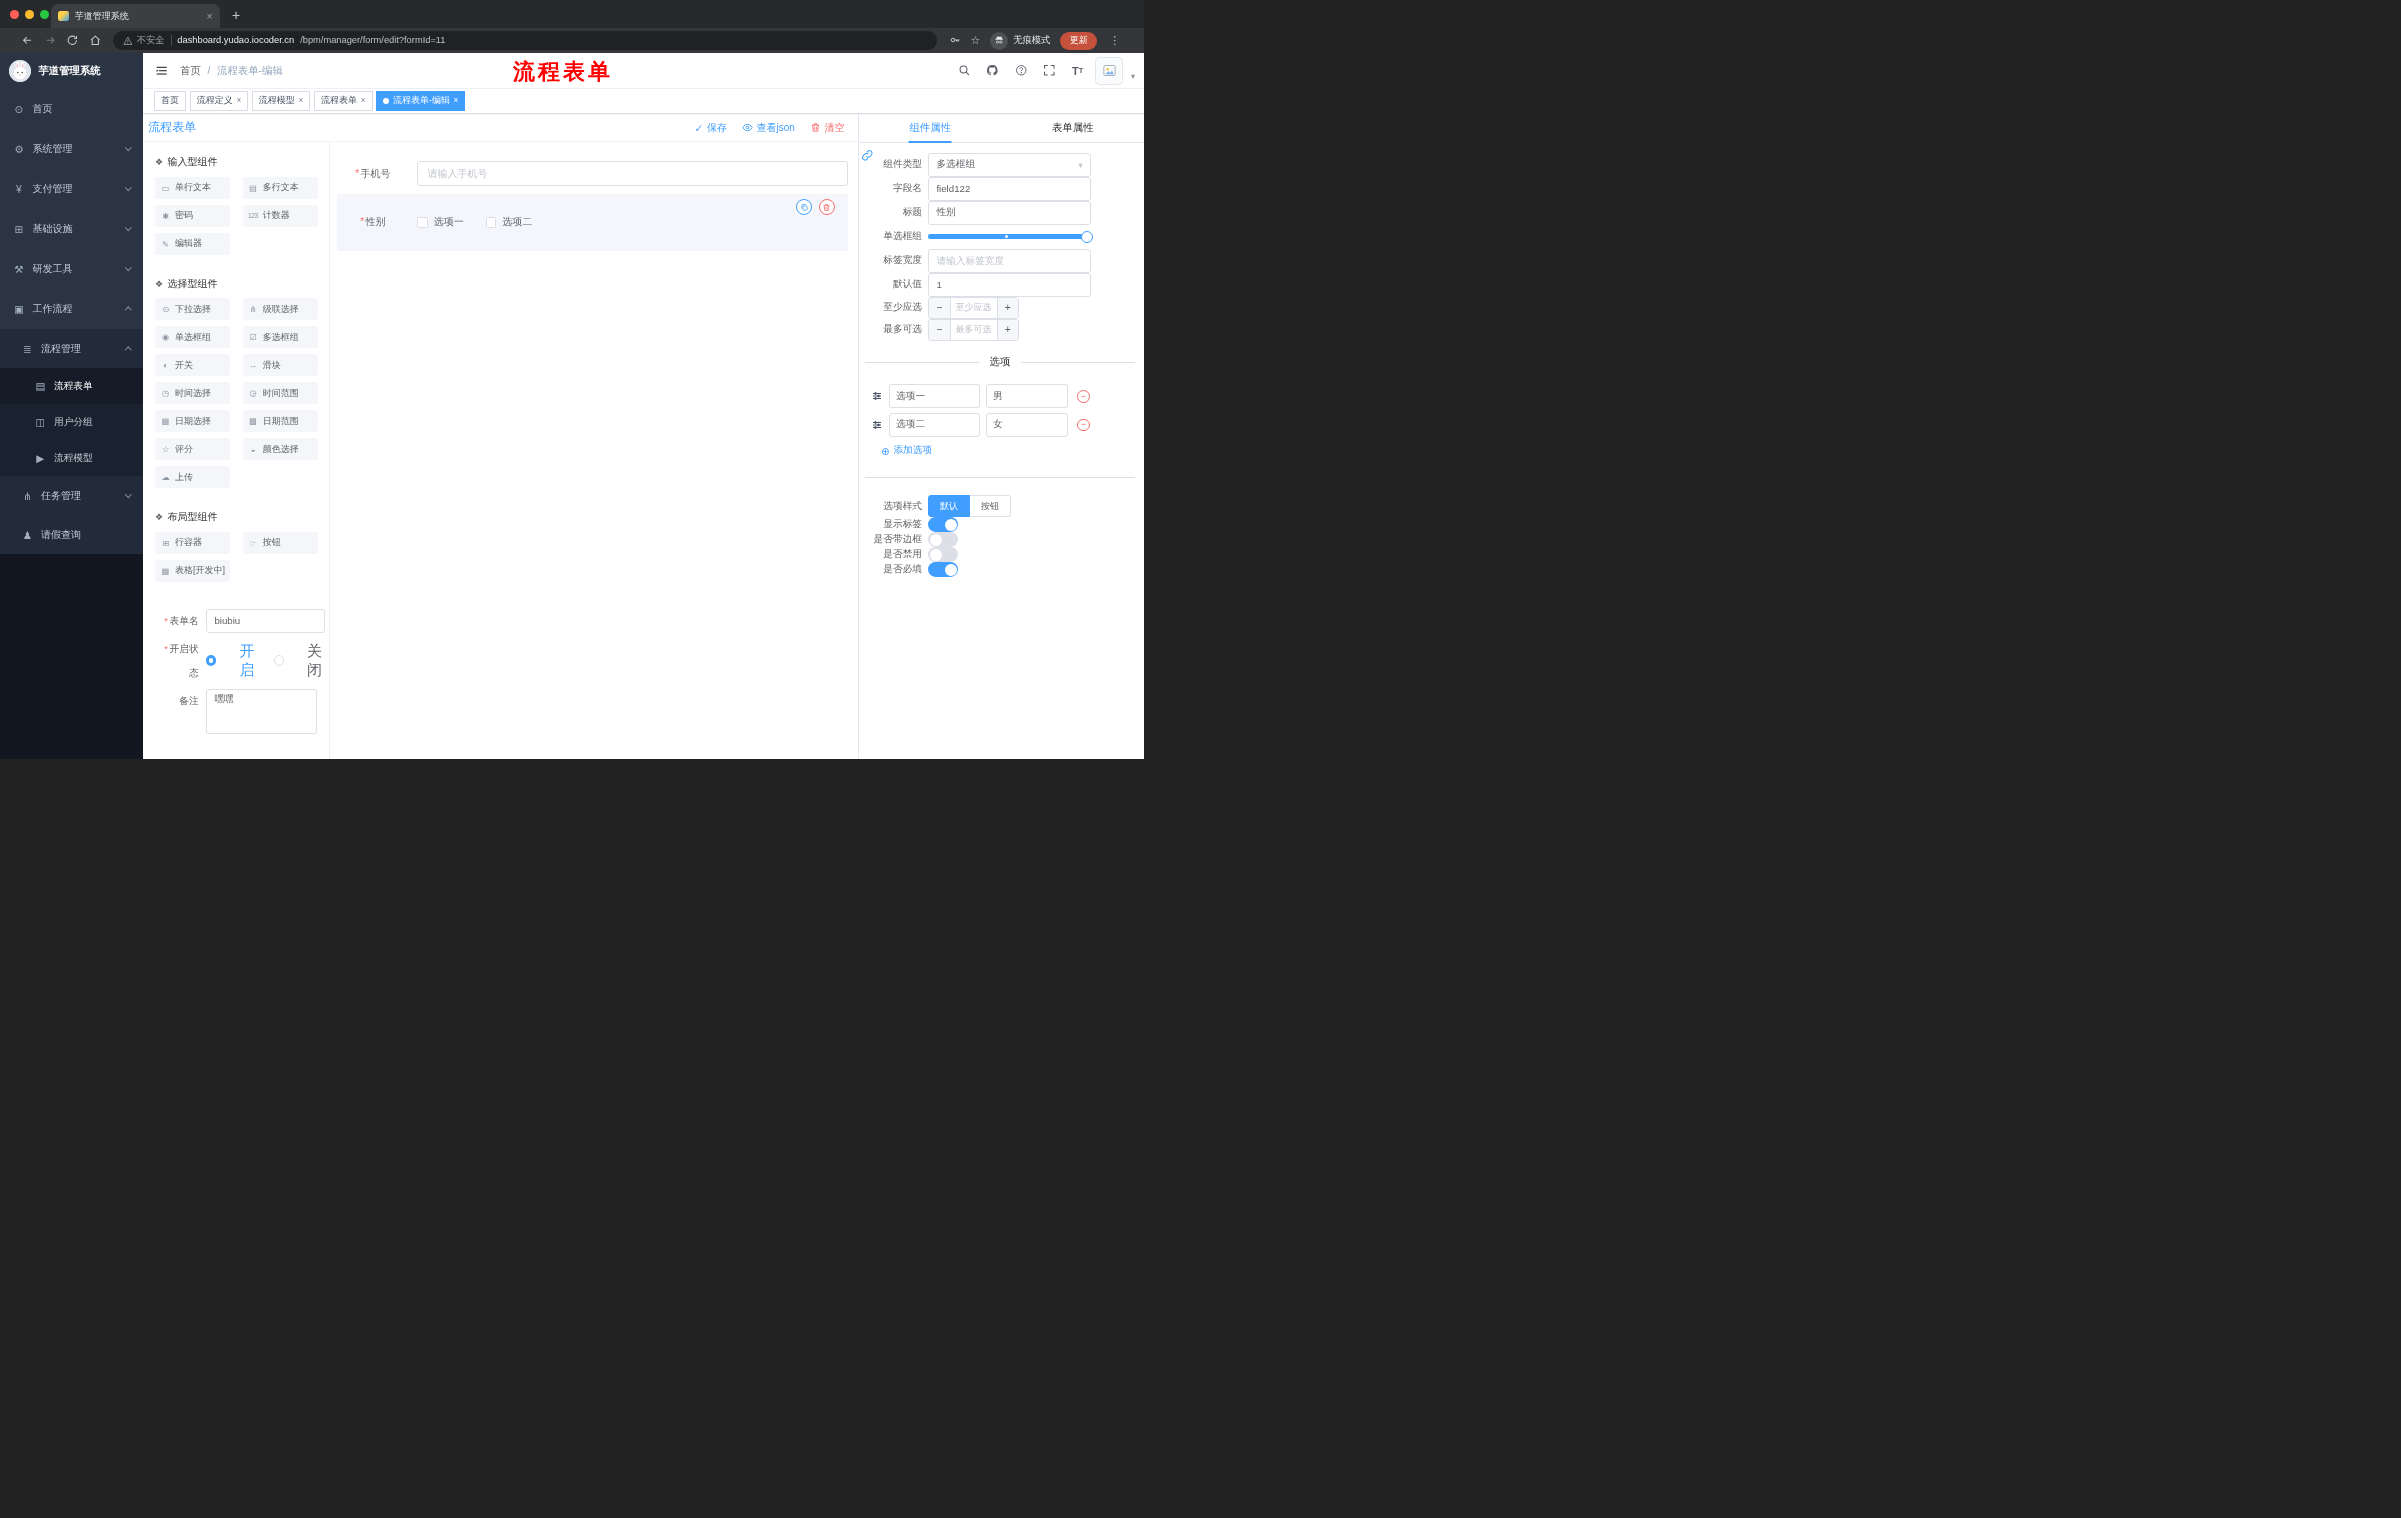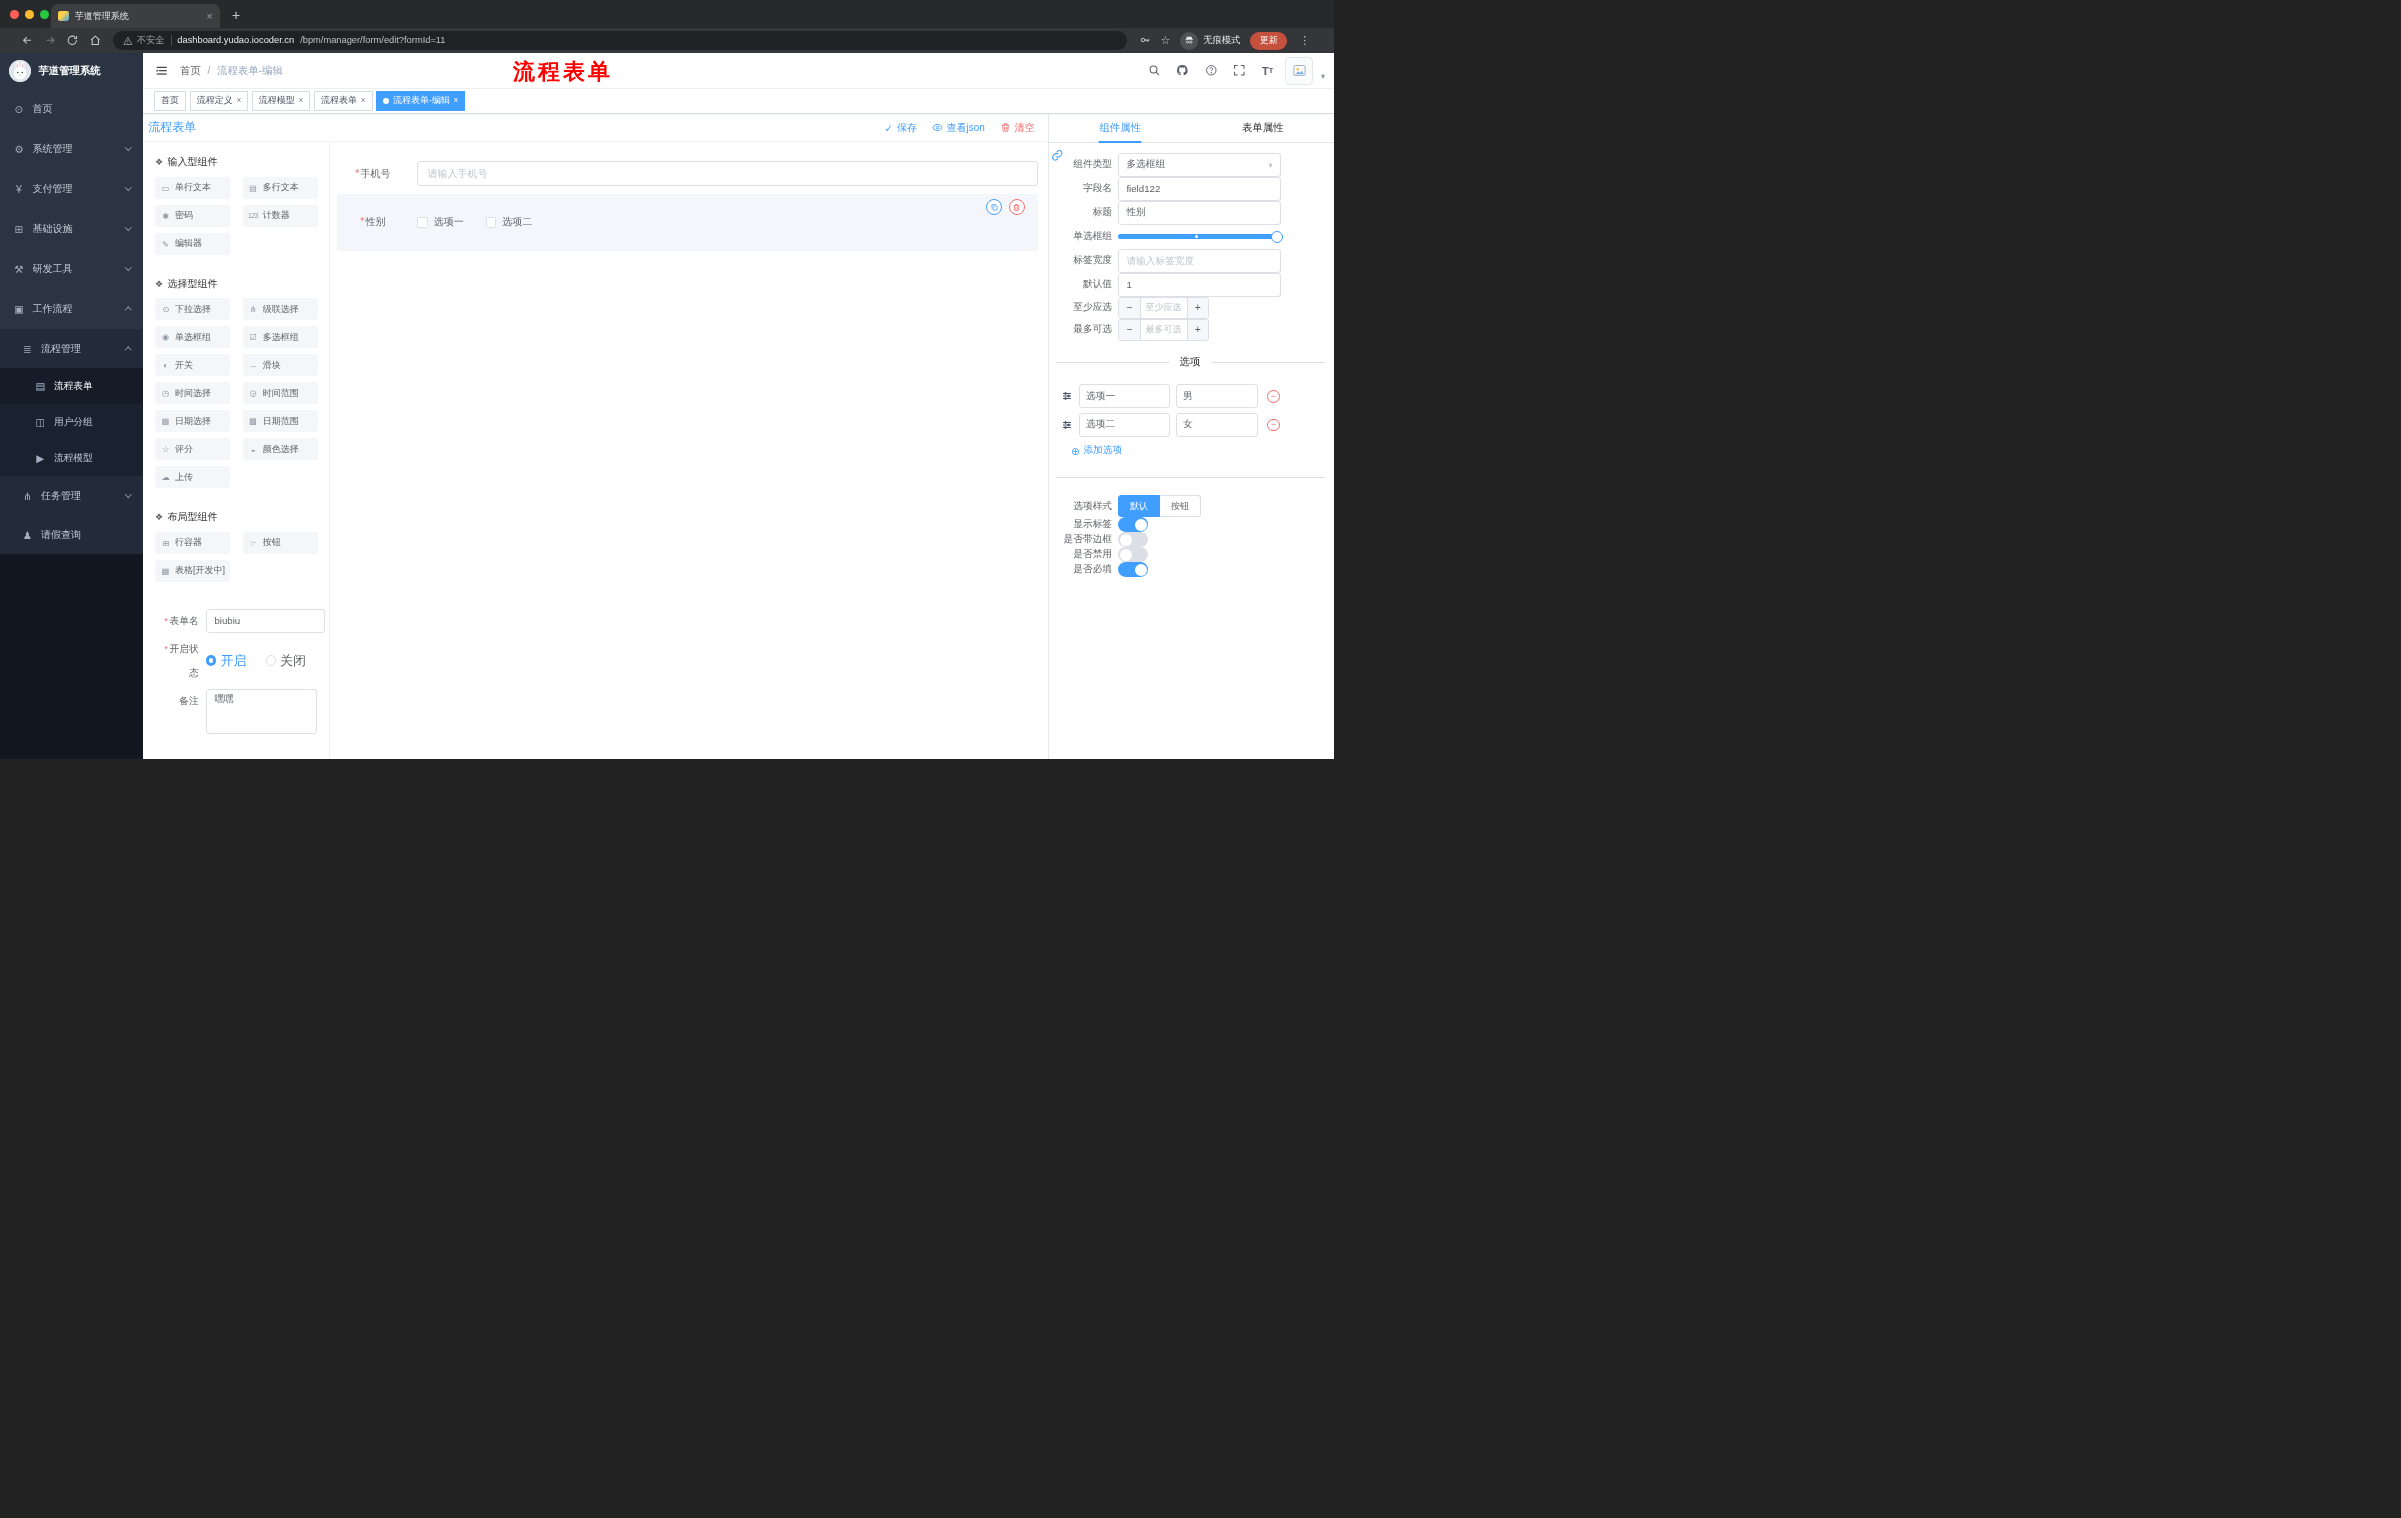--- a/index.html
+++ b/index.html
@@ -1,17 +1,17 @@
 <!DOCTYPE html>
 <html style="font-size:12px"><head>
 <meta charset="utf-8">
 <style>
 *{box-sizing:border-box;margin:0;padding:0}
 body{font-family:"Liberation Sans","DejaVu Sans",sans-serif;background:#222}
-.screen{width:1334px;height:759px;position:relative;background:#84cc16;overflow:hidden;font-size:9.7px;color:#606266}
+.screen{width:1144px;height:759px;position:relative;background:#84cc16;overflow:hidden;font-size:9.7px;color:#606266}
 
 
 .tabstrip{height:28px;background:#28292b;display:flex;align-items:flex-end;position:relative}
 .lights{position:absolute;left:10.4px;top:9.7px;display:flex;gap:6px}
 .light{width:9px;height:9px;border-radius:50%;cursor:pointer}
 .l-red{background:#ff5f57}.l-yel{background:#febc2e}.l-grn{background:#28c840}
 .btab{width:169px;height:24px;background:#3d3e41;border-radius:7.4px 7.4px 0 0;display:flex;align-items:center;gap:6px;padding:0 7.4px;margin-left:51px;color:#e4e6e8;font-size:9px;cursor:pointer}
 .fav{width:10.4px;height:10.4px;border-radius:2.2px;background:linear-gradient(135deg,#ffd04b 40%,#38a1f3);flex-shrink:0}
 .btab .title{overflow:hidden;white-space:nowrap}
 .tclose{margin-left:auto;color:#9aa0a6;font-size:10.4px;cursor:pointer}
@@ -100,21 +100,21 @@
 .citem{height:22px;background:#f4f6f9;border-radius:2.2px;display:flex;align-items:center;gap:4.5px;padding:0 5.2px;font-size:9px;color:#606266;cursor:move;white-space:nowrap;overflow:hidden}
 .cic{color:#8f97a3;font-size:8.2px;min-width:10.4px;text-align:center;letter-spacing:-0.4px;flex-shrink:0}
 .meta{margin-top:27px}
 .mrow{display:flex;margin-bottom:4px;align-items:center}
 .mrow.top{align-items:flex-start}
 .mlabel{width:51px;flex-shrink:0;text-align:right;padding-right:7.4px;font-size:9.7px;color:#606266;line-height:24px}
 .req{color:#f56c6c;margin-right:1.5px}
 .tinput{width:119px;height:24px;border:0.7px solid #dcdfe6;border-radius:3px;padding:0 7.4px;font-size:9.7px;color:#606266;outline:none;font-family:inherit;background:#fff}
 .tarea{width:119px;height:45px;border:0.7px solid #dcdfe6;border-radius:3px;padding:3.7px 7.4px;font-size:9.7px;color:#606266;resize:none;outline:none;font-family:inherit;background:#fff}
 .radios{display:flex;align-items:center;gap:19.3px;height:24px}
-.radio{display:flex;align-items:center;gap:4px;font-size:13px;color:#606266;cursor:pointer}
+.radio{display:flex;align-items:center;gap:23px;font-size:15px;color:#606266;cursor:pointer}
 .rdot{width:10.4px;height:10.4px;border-radius:50%;border:0.7px solid #dcdfe6;background:#fff;flex-shrink:0}
 .radio.sel .rdot{border:3px solid #409eff}
 .radio.sel{color:#409eff}
 
 
 .canvas{flex:1;padding:19.3px 9.7px 0 7.4px;min-width:0;background:#fff}
 .frow{display:flex;align-items:center}
 .flabel{width:80px;flex-shrink:0;text-align:center;padding-right:9px;font-size:10px;color:#606266}
 .finput{flex:1;height:25px;border:0.7px solid #dcdfe6;border-radius:3px;padding:0 9px;font-size:10px;color:#606266;outline:none;font-family:inherit;background:#fff}
 .finput::placeholder{color:#c0c4cc}

